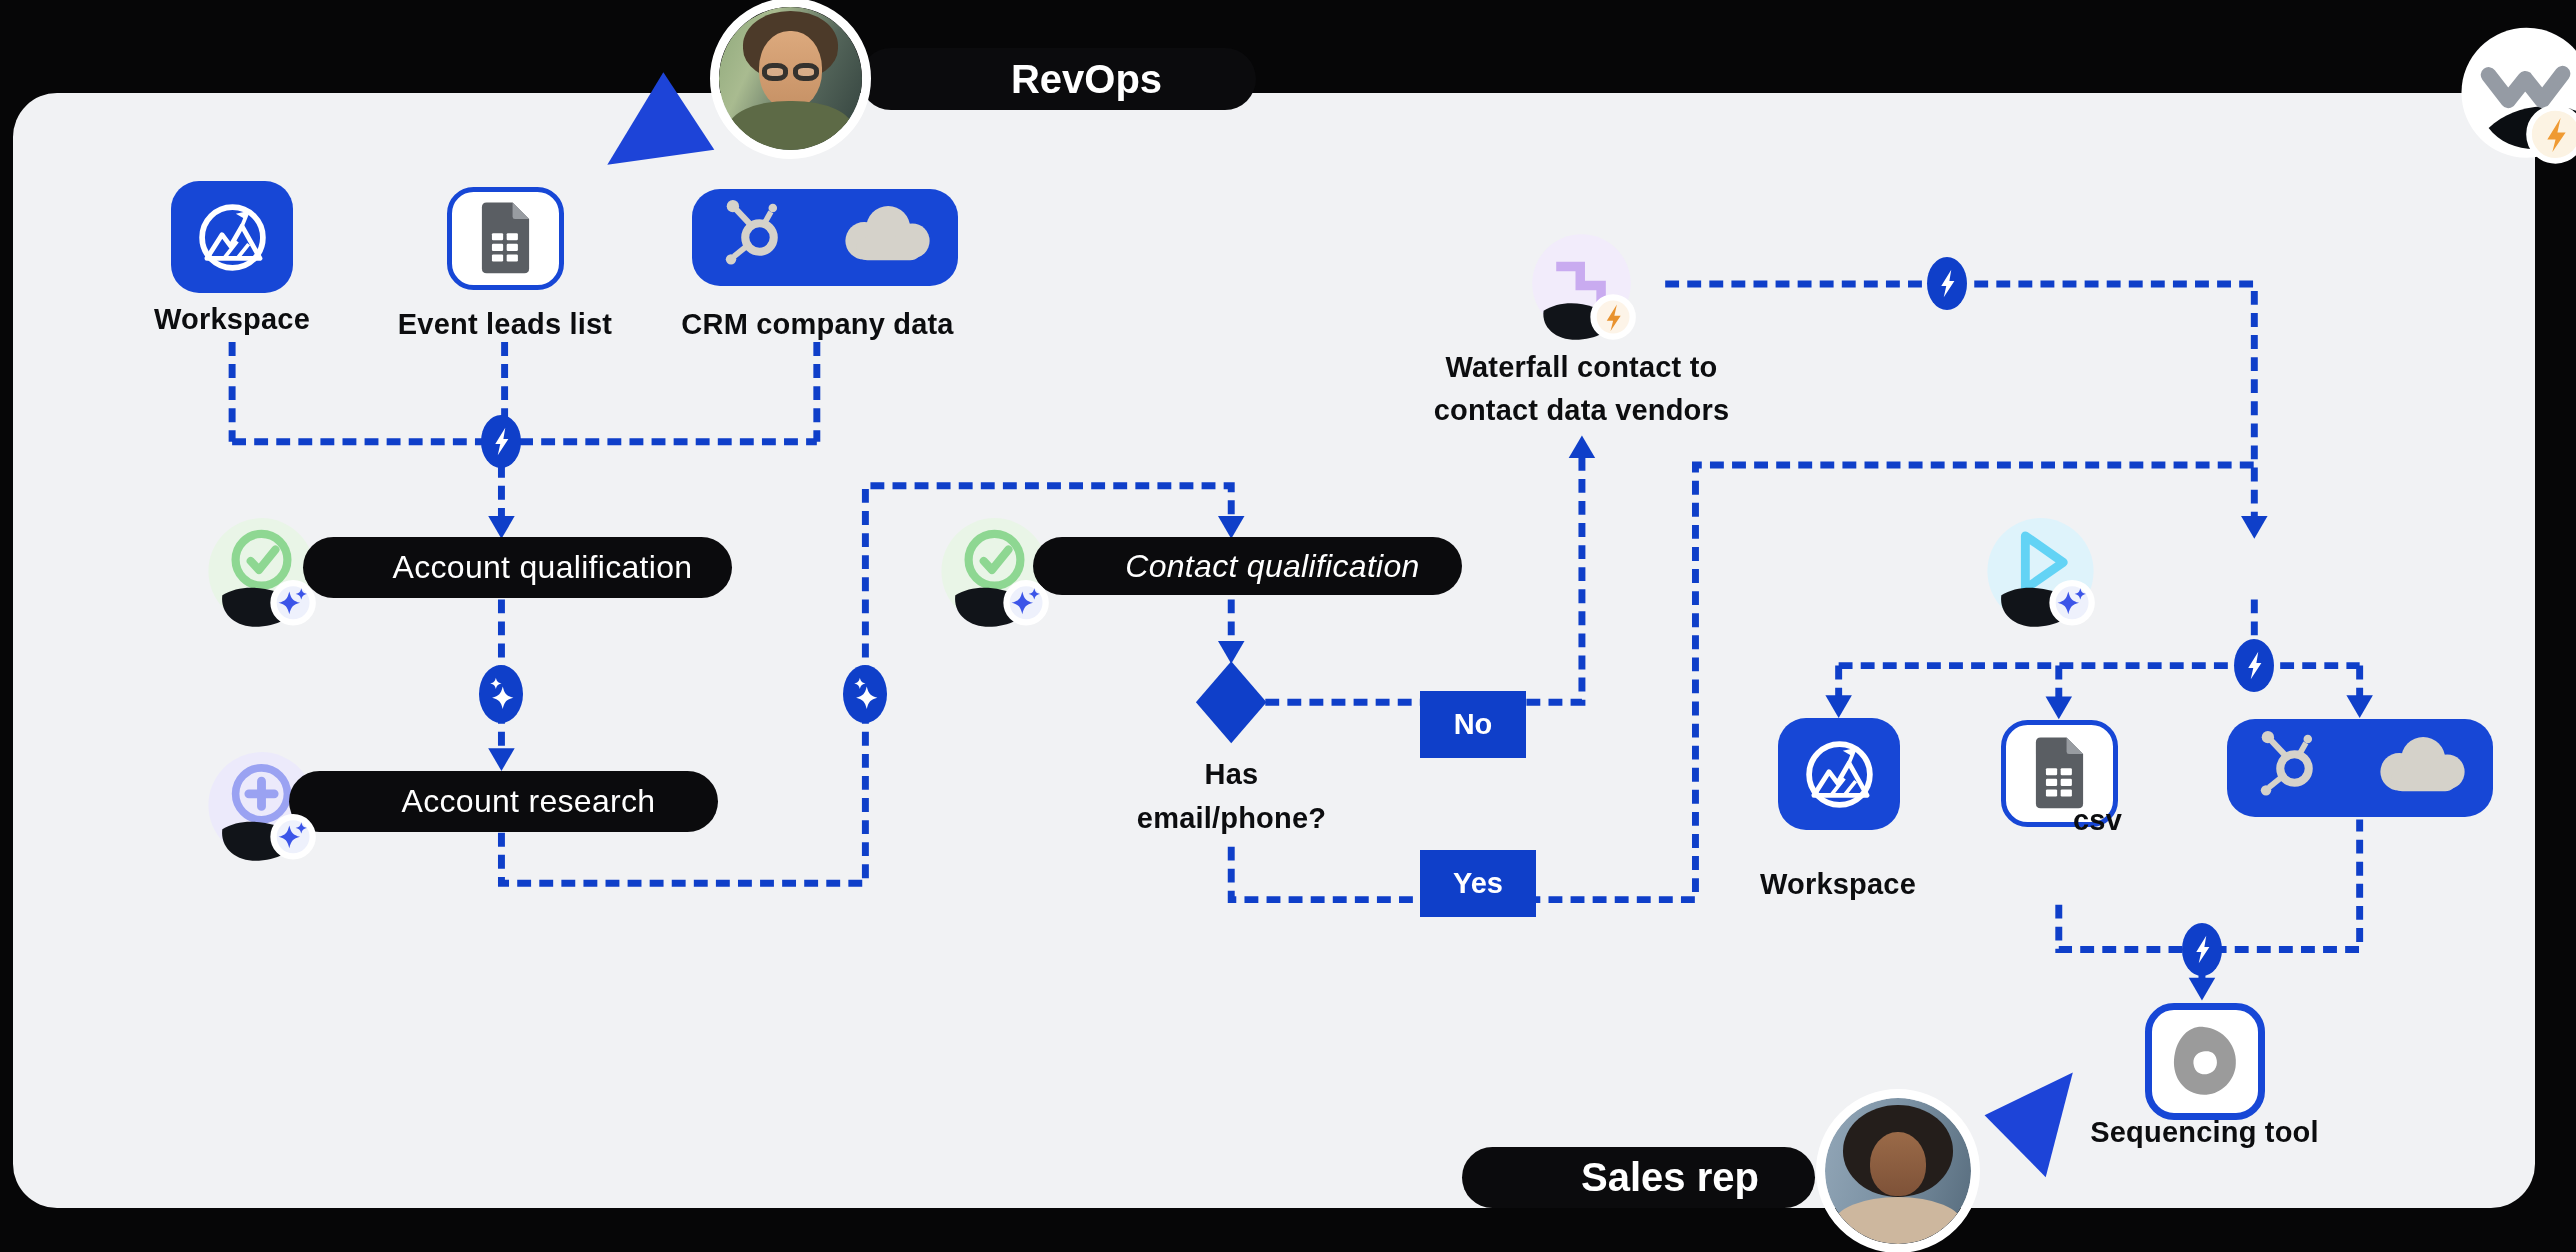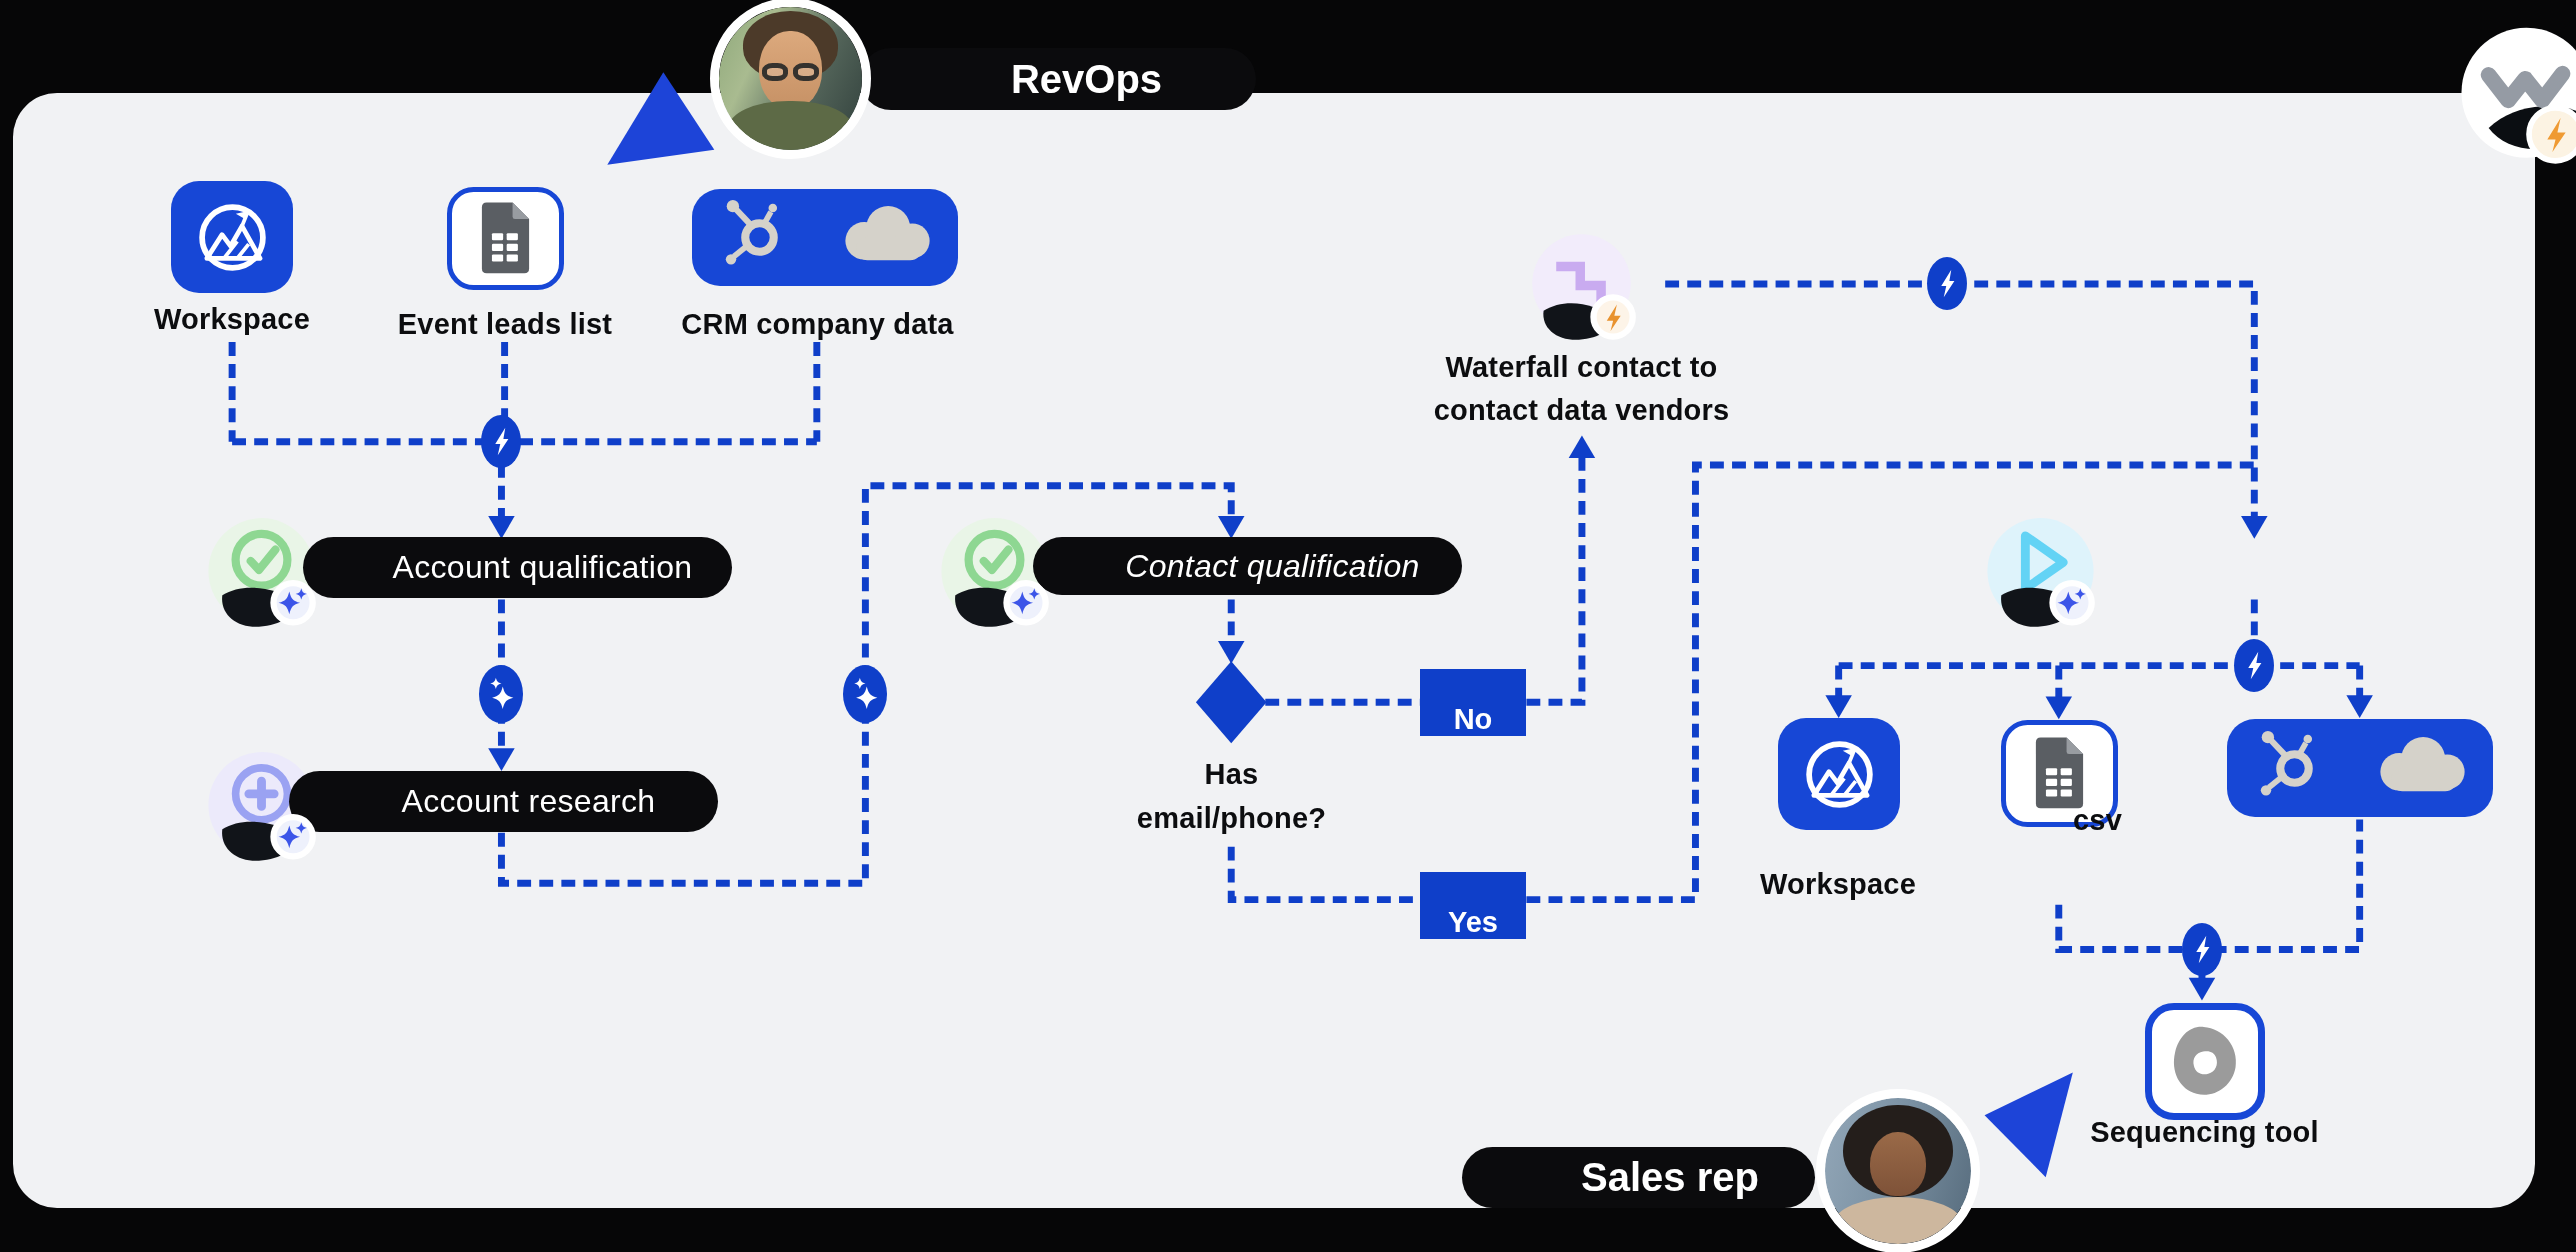--- a/index.html
+++ b/index.html
@@ -27,21 +27,21 @@
   .stage{position:relative;width:2576px;height:1253px;background:var(--bg);overflow:hidden;
          font-family:"Liberation Sans",sans-serif;}
   .canvas{position:absolute;left:13.2px;top:93px;width:2522px;height:1115px;background:var(--canvas);border-radius:44px;}
   .wires{position:absolute;left:0;top:0;z-index:1;}
   .tile{position:absolute;z-index:2;display:flex;align-items:center;justify-content:center;box-sizing:border-box;}
   .tile.blue{background:var(--tile);border-radius:28px;}
   .tile.light{background:#ffffff;border:5.7px solid var(--tile);border-radius:26.5px;}
   .lbl{position:absolute;z-index:3;font-weight:700;font-size:29px;line-height:38px;color:var(--ink);text-align:center;letter-spacing:0.2px;}
   .pill{position:absolute;z-index:3;background:var(--pill);border-radius:44px;color:#fff;display:flex;align-items:center;justify-content:center;font-size:32px;font-weight:500;letter-spacing:0.3px;box-sizing:border-box;}
   .actor-pill{position:absolute;z-index:5;background:var(--pill);border-radius:44px;color:#fff;display:flex;align-items:center;justify-content:center;font-size:40px;font-weight:700;box-sizing:border-box;}
-  .box{position:absolute;z-index:3;background:var(--blue);color:#fff;font-weight:700;font-size:29px;display:flex;align-items:flex-end;justify-content:center;}
+  .box{position:absolute;z-index:3;background:var(--blue);color:#fff;font-weight:700;font-size:29px;display:flex;align-items:center;justify-content:center;margin-top:22px;}
   .node{position:absolute;z-index:4;background:var(--blue);border-radius:50%;display:flex;align-items:center;justify-content:center;}
   .cluster{position:absolute;z-index:2;}
   .cluster-fg{position:absolute;z-index:4;}
   .avatar{position:absolute;z-index:6;border-radius:50%;border:9.5px solid #ffffff;box-sizing:border-box;overflow:hidden;}
   .avatar .ph{position:absolute;inset:0;border-radius:50%;overflow:hidden;}
   .avatar .hair,.avatar .face,.avatar .torso,.avatar .glasses{position:absolute;}
   .cursor{position:absolute;z-index:7;}
   .logo{position:absolute;z-index:7;}
 </style>
 </head>
@@ -232,21 +232,21 @@
     </svg>
   </div>
 
   <div class="lbl" style="left:1074px;top:752px;width:315px;line-height:44px;">
     <span style="display:block;">Has</span>
     <span style="display:block;">email/phone?</span>
   </div>
   <div class="box" style="left:1420px;top:669px;width:106px;height:67px;">
     <span>No</span>
   </div>
-  <div class="box" style="left:1420px;top:872px;width:106px;height:67px;">
+  <div class="box" style="left:1420px;top:828px;width:116px;height:67px;">
     <span>Yes</span>
   </div>
 
   <div class="cluster" style="left:1512px;top:221px;width:139px;height:139px;">
     <svg width="139" height="139" viewBox="-110 -110 220 220">
       <circle cx="0" cy="-11" r="78" fill="#f2ecfb"></circle>
       <path d="M-40,-38 h38 v30 h33 v31" fill="none" stroke="#c9abf0" stroke-width="15"></path>
     </svg>
   </div>
   <div class="cluster-fg" style="left:1512px;top:221px;width:139px;height:139px;">

